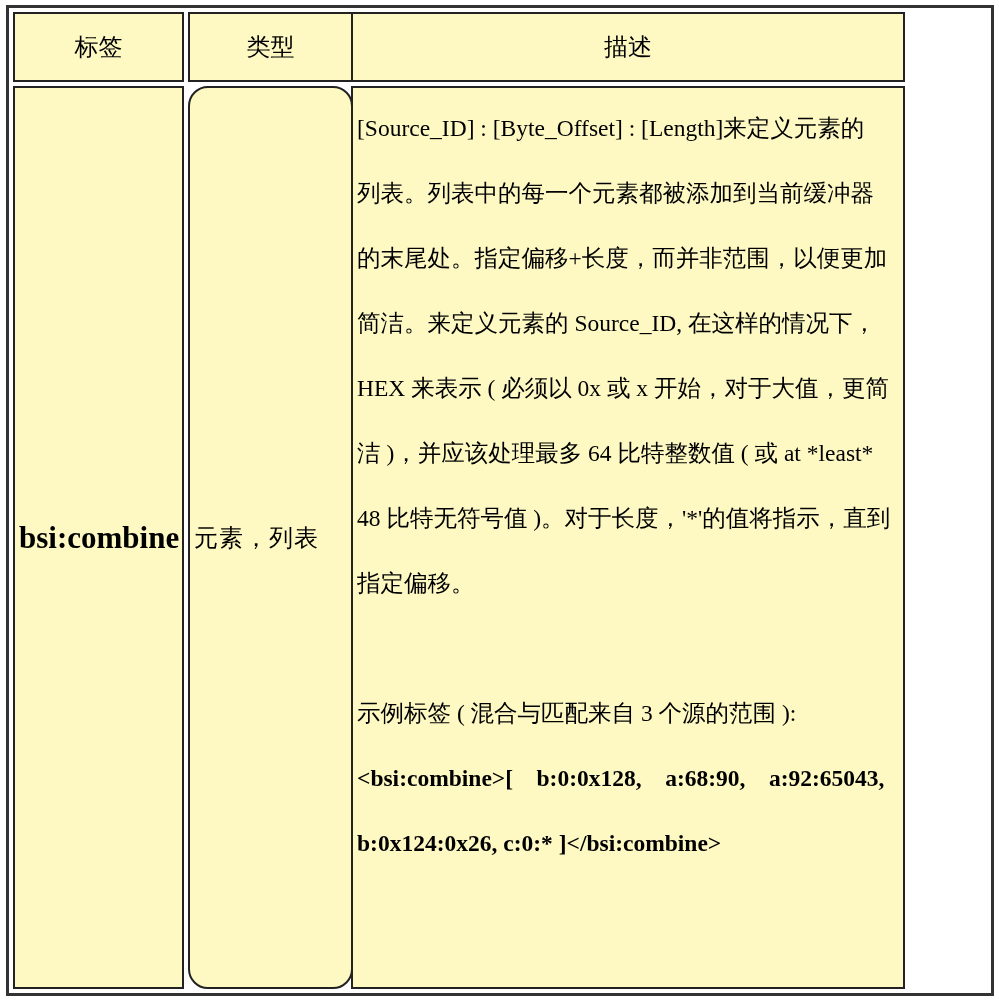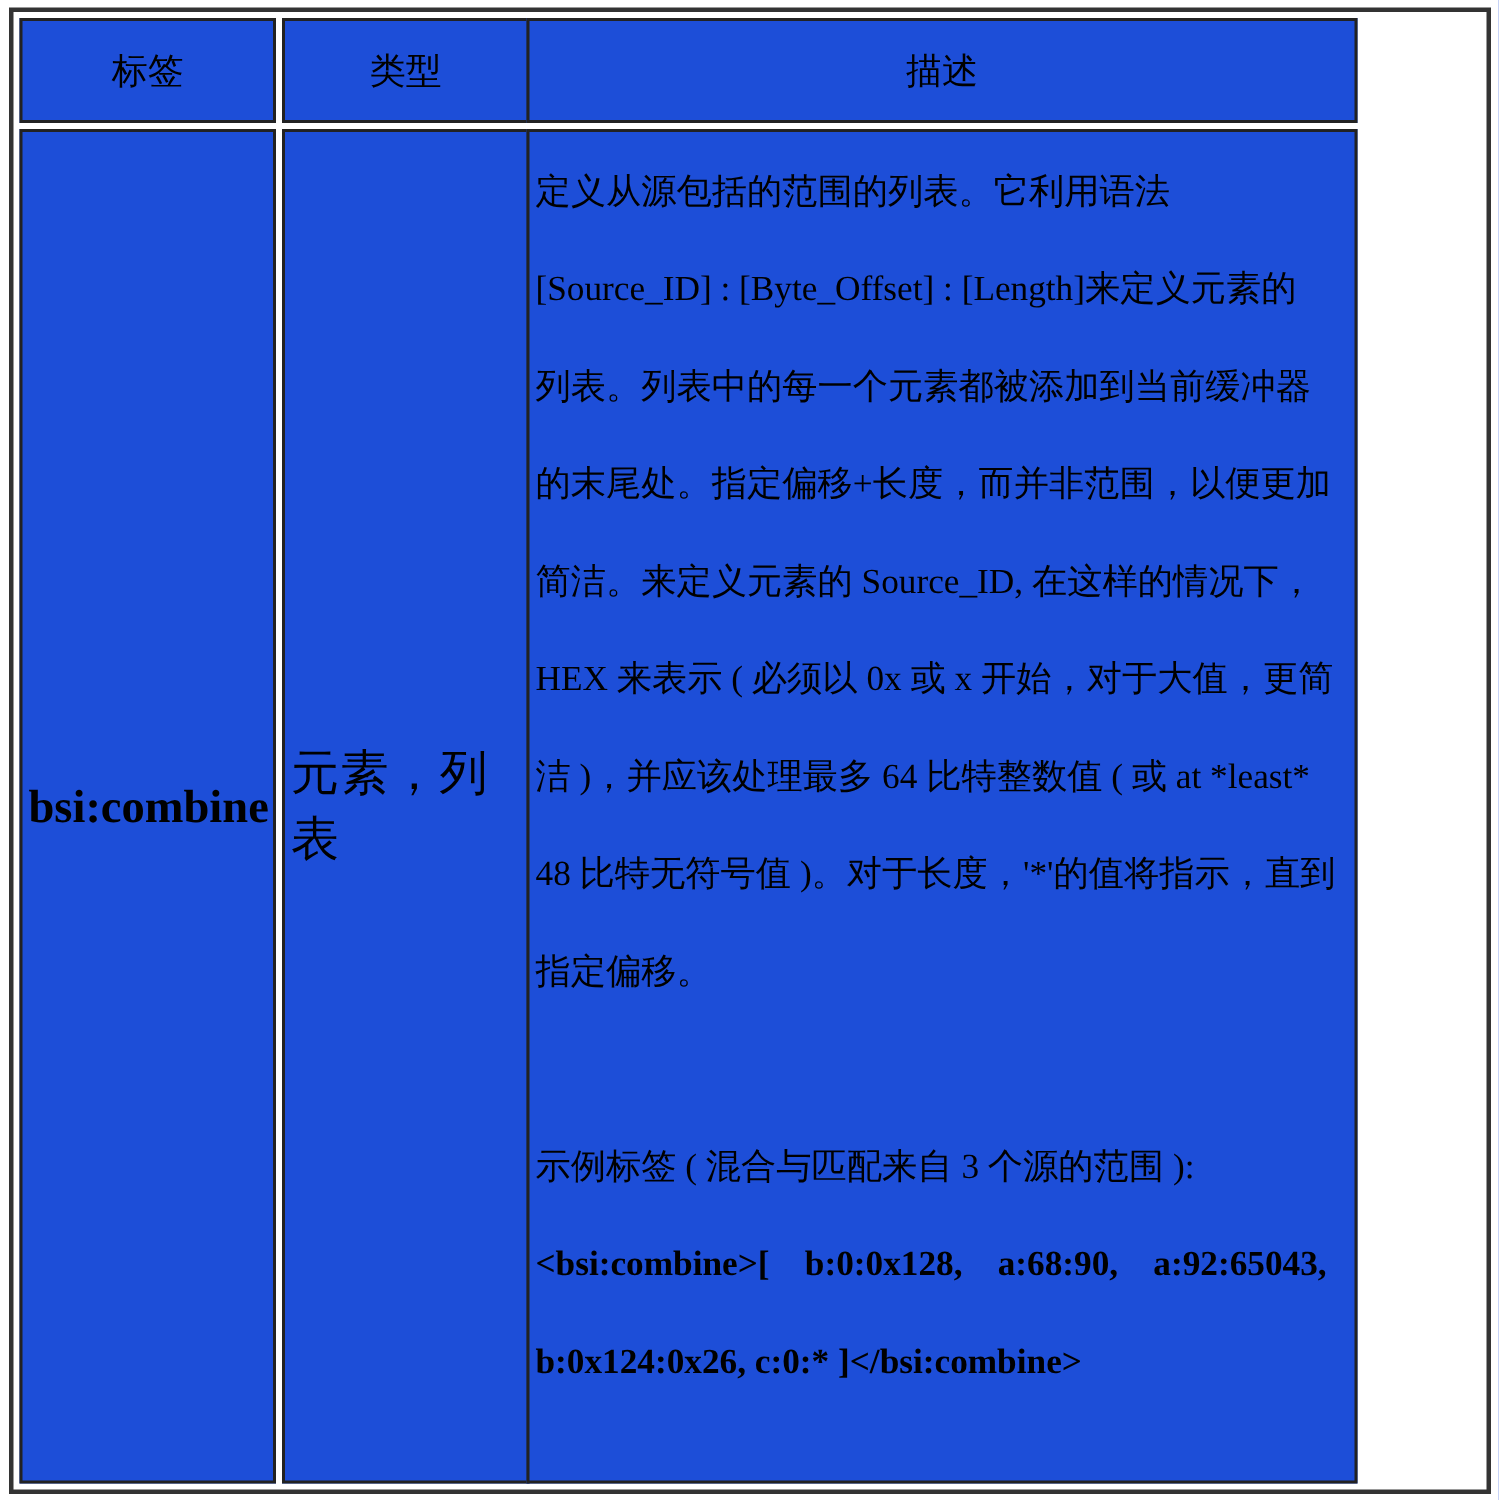--- a/index.html
+++ b/index.html
@@ -4,50 +4,49 @@
   <style>
     html, body { margin: 0; padding: 0; background: #ffffff; }
     body { width: 999px; height: 1000px; position: relative; overflow: hidden;
            font-family: "Liberation Serif", "DejaVu Serif", serif; color: #000; }
     .outer {
       position: absolute; left: 6px; top: 5px; width: 982px; height: 985px;
       border: 3px solid #333; box-sizing: content-box;
     }
     .cell {
       position: absolute; border: 2px solid #222; box-sizing: border-box;
-      background: #1d4ed8;
+      background: #fef9c3;
     }
     .hdr { display: flex; align-items: center; justify-content: center;
            font-size: 24px; }
     .c1 { left: 4px; width: 171px; }
     .c2 { left: 179px; width: 165px; }
     .c3 { left: 342px; width: 554px; }
     .r1 { top: 4px; height: 70px; }
     .r2 { top: 78px; height: 903px; }
     .tagcell { display: flex; align-items: center; padding-left: 4px;
                font-weight: bold; font-size: 31px; }
     .typecell { display: flex; align-items: center; padding-left: 4px;
-                font-size: 32px; letter-spacing: 1px; }
+                font-size: 24px; letter-spacing: 1px; border-radius: 20px; }
     .desc { padding: 8px 4px 0 4px; font-size: 23.5px; line-height: 65px; }
     .line { display: block; white-space: nowrap; }
     .gap { height: 65px; }
     .spread { display: flex; justify-content: space-between; white-space: nowrap; }
   </style>
 </head>
 <body>
 
 <div class="outer">
   <div class="cell hdr c1 r1">标签</div>
   <div class="cell hdr c2 r1">类型</div>
   <div class="cell hdr c3 r1">描述</div>
 
   <div class="cell tagcell c1 r2">bsi:combine</div>
   <div class="cell typecell c2 r2">元素，列表</div>
   <div class="cell desc c3 r2">
-    <span class="line spread">定义从源包括的范围的列表。它利用语法</span>
     <span class="line" style="font-weight:normal;">[Source_ID] : [Byte_Offset] : [Length]来定义元素的</span>
     <span class="line">列表。列表中的每一个元素都被添加到当前缓冲器</span>
     <span class="line">的末尾处。指定偏移+长度，而并非范围，以便更加</span>
     <span class="line">简洁。来定义元素的 Source_ID, 在这样的情况下，</span>
     <span class="line">HEX 来表示 ( 必须以 0x 或 x 开始，对于大值，更简</span>
     <span class="line">洁 )，并应该处理最多 64  比特整数值 ( 或 at *least*</span>
     <span class="line">48 比特无符号值 )。对于长度，'*'的值将指示，直到</span>
     <span class="line">指定偏移。</span>
     <div class="gap"></div>
     <span class="line">示例标签 ( 混合与匹配来自  3  个源的范围 ):</span>

